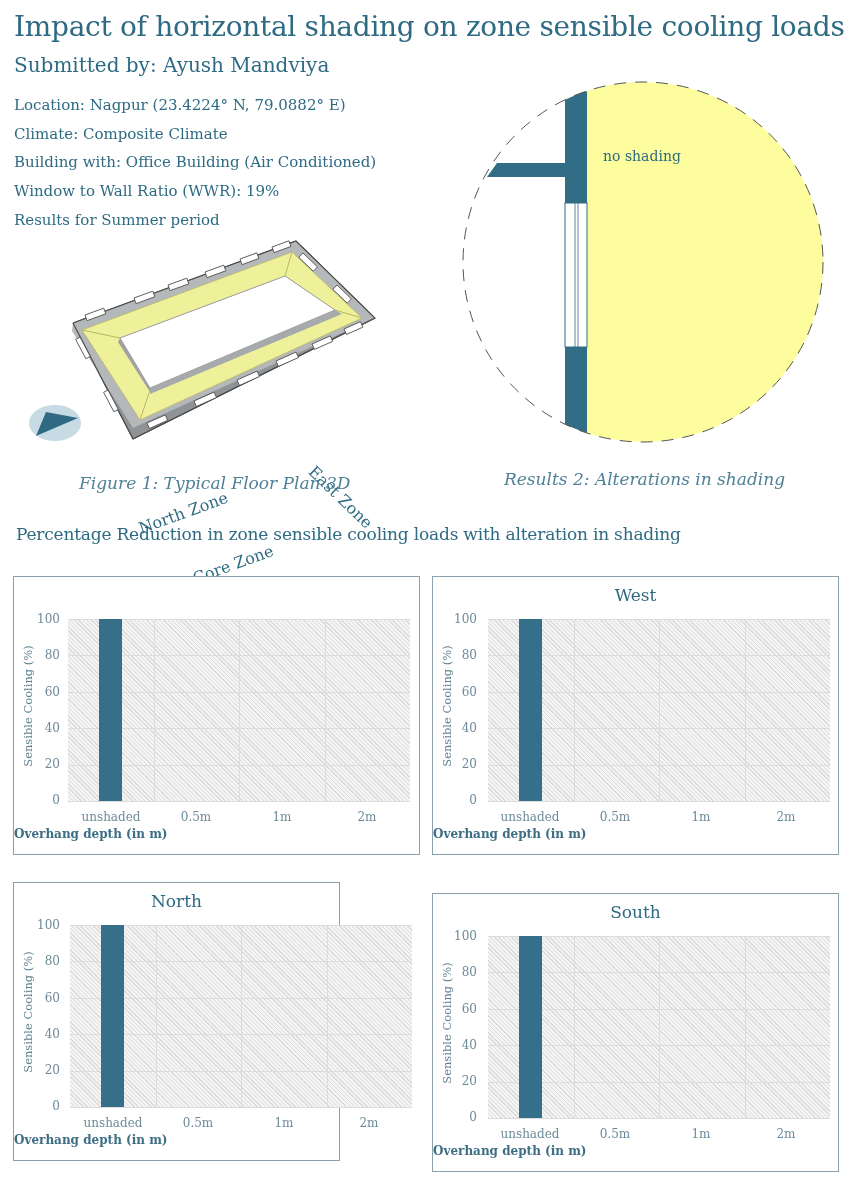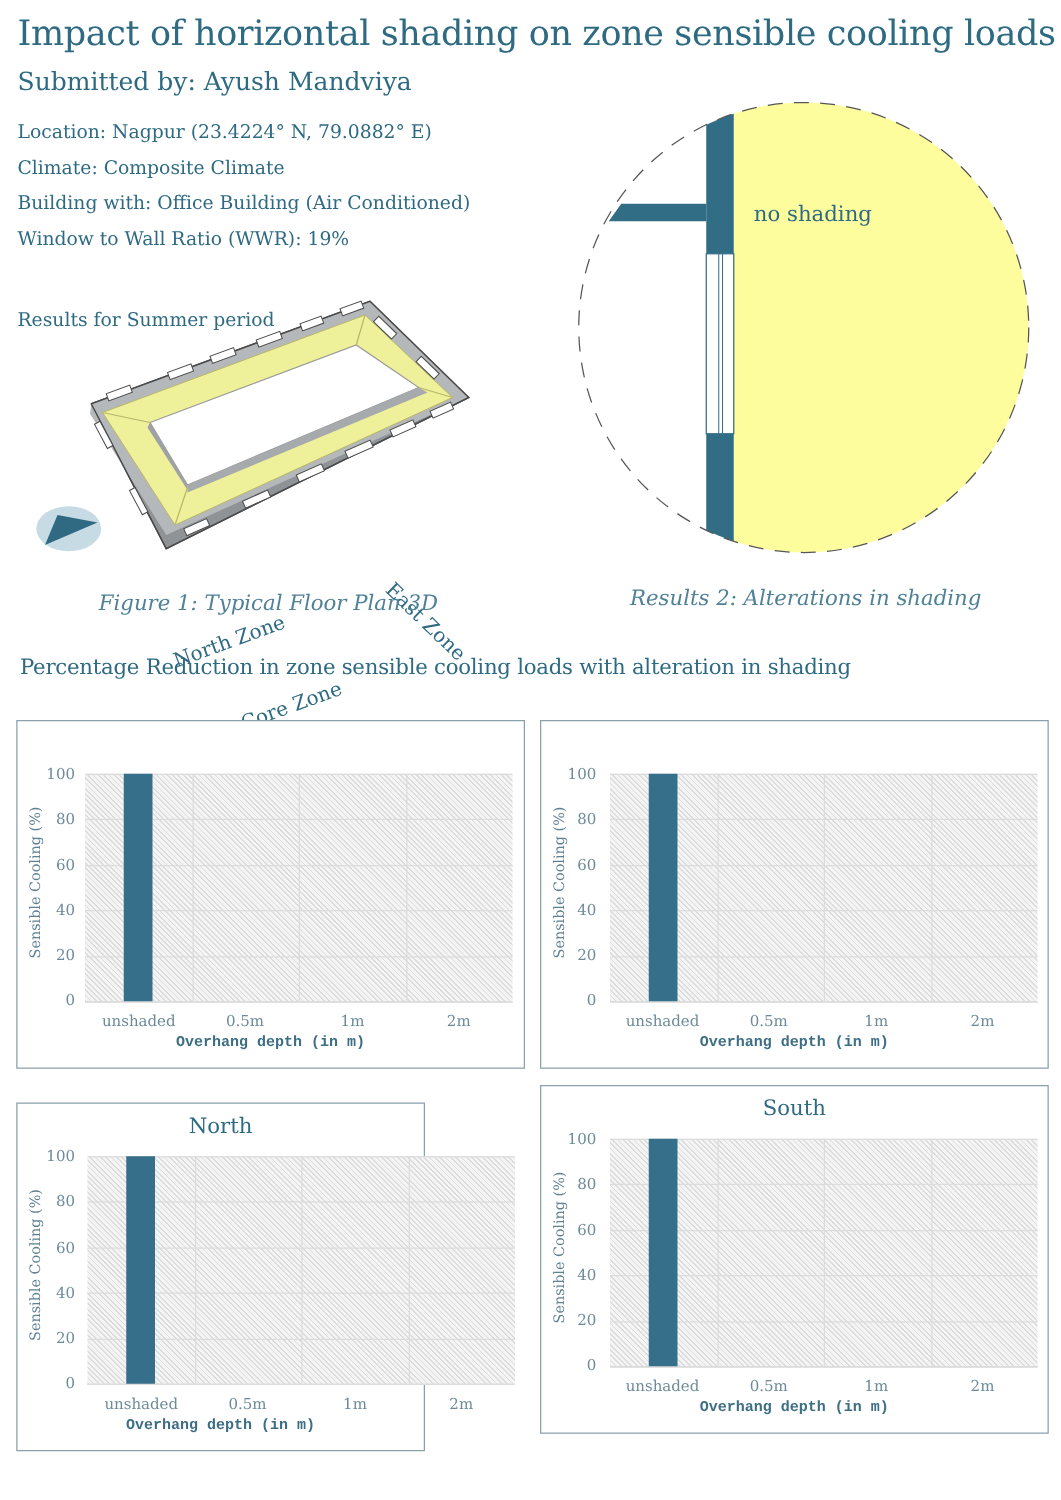--- a/index.html
+++ b/index.html
@@ -14,35 +14,35 @@
   .chart-box { position:absolute; border:1px solid #8aa0ab; background:#fff; box-sizing:border-box; }
   .chart-title { position:absolute; left:0; right:0; top:8px; text-align:center; font-size:17px; color:#2e6b83; }
   .plot { position:absolute; border-bottom:1px solid #d4d4d4;
           background-color:#f4f4f4;
           background-image:repeating-linear-gradient(45deg, rgba(200,200,200,0.55) 0px, rgba(200,200,200,0.55) 1px, transparent 1px, transparent 3px); }
   .hgrid { position:absolute; left:0; right:0; height:1px; background:#dcdcdc; }
   .vgrid { position:absolute; top:0; bottom:0; width:1px; background:#dcdcdc; }
   .bar { position:absolute; bottom:0; background:#356f8a; }
   .ytick { position:absolute; width:30px; text-align:right; font-size:12px; color:#6c8a99; }
   .xtick { position:absolute; width:80px; text-align:center; font-size:12px; color:#6c8a99; }
-  .xlabel { position:absolute; left:0; right:0; text-align:center; font-size:12px; font-weight:bold; color:#3d6e84;font-family:Liberation Mono, monospace; }
+  .xlabel { position:absolute; left:0; right:0; font-size:12px; font-weight:bold; color:#3d6e84; }
   .ylabel { position:absolute; font-size:11.5px; color:#5f8192; transform:rotate(-90deg); transform-origin:center; white-space:nowrap; width:160px; text-align:center; }
   .zone-label { position:absolute; font-size:16px; color:#2e6b83; white-space:nowrap; transform-origin:left top; }
 </style>
 </head>
 <body>
 
 <div class="abs title">Impact of horizontal shading on zone sensible cooling loads</div>
 <div class="abs subtitle">Submitted by: Ayush Mandviya</div>
 
 <div class="abs info" style="top:96px;">Location: Nagpur (23.4224° N, 79.0882° E)</div>
 <div class="abs info" style="top:125px;">Climate: Composite Climate</div>
 <div class="abs info" style="top:153px;">Building with: Office Building (Air Conditioned)</div>
 <div class="abs info" style="top:182px;">Window to Wall Ratio (WWR): 19%</div>
-<div class="abs info" style="top:211px;margin-top:36px;">Results for Summer period</div>
+<div class="abs info" style="top:211px;">Results for Summer period</div>
 
 <div class="abs" style="left:0;top:230px;width:440px;height:240px;">
   <svg width="440" height="240" viewBox="0 230 440 240">
 
     <ellipse cx="55" cy="423" rx="26" ry="18" fill="#c7dbe4"></ellipse>
     <polygon points="36,436 46,412 78,418" fill="#2f6a82"></polygon>
 
     <polygon points="73,323 296,241 375,318 133,439" fill="#8f9396" stroke="#4a4a4a" stroke-width="1"></polygon>
 
     <polygon points="73,323 296,241 375,318 133,428 72,331" fill="#b5b8ba"></polygon>
@@ -105,21 +105,21 @@
       <rect x="565" y="347" width="22" height="113" fill="#326d86"></rect>
 
       <rect x="565" y="203" width="22" height="144" fill="#ffffff" stroke="#326d86" stroke-width="1"></rect>
       <line x1="575" y1="203" x2="575" y2="347" stroke="#326d86" stroke-width="0.8"></line>
       <line x1="578" y1="203" x2="578" y2="347" stroke="#326d86" stroke-width="0.8"></line>
     </g>
 
     <polygon points="565,163 497,163 487,177 565,177" fill="#326d86"></polygon>
     <circle cx="643" cy="262" r="180" fill="none" stroke="#555" stroke-width="1" stroke-dasharray="12,9"></circle>
   </svg>
-  <div class="abs" style="left:153px;top:82px;font-size:17px;color:#2e6b83;">no shading</div>
+  <div class="abs" style="left:153px;top:68px;font-size:14px;color:#2e6b83;">no shading</div>
 </div>
 <div class="abs caption" style="left:504px;top:469px;">Results 2: Alterations in shading</div>
 
 <div class="abs section-title">Percentage Reduction in zone sensible cooling loads with alteration in shading</div>
 
 <div class="chart-box" style="left:13px;top:576px;width:407px;height:279px;">
   <div class="ylabel" style="left:-66px;top:122px;">Sensible Cooling (%)</div>
   <div class="ytick" style="left:16px;top:35px;">100</div>
   <div class="ytick" style="left:16px;top:71px;">80</div>
   <div class="ytick" style="left:16px;top:108px;">60</div>
@@ -139,20 +139,21 @@
       <div class="bar" style="left: 31px; width: 23px; height: 182px; background: rgb(53, 111, 138);"></div>
     </div>
   <div class="xtick" style="left:57px;top:233px;">unshaded</div>
   <div class="xtick" style="left:142px;top:233px;">0.5m</div>
   <div class="xtick" style="left:228px;top:233px;">1m</div>
   <div class="xtick" style="left:313px;top:233px;">2m</div>
   <div class="xlabel" style="top:250px;">Overhang depth (in m)</div>
 </div>
 
 <div class="chart-box" style="left:432px;top:576px;width:407px;height:279px;">
+  <div class="chart-title">West</div>
   <div class="ylabel" style="left:-66px;top:122px;">Sensible Cooling (%)</div>
   <div class="ytick" style="left:14px;top:35px;">100</div>
   <div class="ytick" style="left:14px;top:71px;">80</div>
   <div class="ytick" style="left:14px;top:108px;">60</div>
   <div class="ytick" style="left:14px;top:144px;">40</div>
   <div class="ytick" style="left:14px;top:180px;">20</div>
   <div class="ytick" style="left:14px;top:216px;">0</div>
   <div class="plot chart-plot" style="left:55px;top:42px;width:342px;height:182px;">
       <div class="hgrid" style="top: 0px;"></div>
       <div class="hgrid" style="top: 36px;"></div>
@@ -193,21 +194,21 @@
       <div class="vgrid" style="left: 257px;"></div>
       <div class="bar" style="left: 31px; width: 23px; height: 182px; background: rgb(53, 111, 138);"></div>
     </div>
   <div class="xtick" style="left:59px;top:233px;">unshaded</div>
   <div class="xtick" style="left:144px;top:233px;">0.5m</div>
   <div class="xtick" style="left:230px;top:233px;">1m</div>
   <div class="xtick" style="left:315px;top:233px;">2m</div>
   <div class="xlabel" style="top:250px;">Overhang depth (in m)</div>
 </div>
 
-<div class="chart-box" style="left:432px;top:868px;width:407px;height:279px;">
+<div class="chart-box" style="left:432px;top:893px;width:407px;height:279px;">
   <div class="chart-title">South</div>
   <div class="ylabel" style="left:-66px;top:122px;">Sensible Cooling (%)</div>
   <div class="ytick" style="left:14px;top:35px;">100</div>
   <div class="ytick" style="left:14px;top:71px;">80</div>
   <div class="ytick" style="left:14px;top:108px;">60</div>
   <div class="ytick" style="left:14px;top:144px;">40</div>
   <div class="ytick" style="left:14px;top:180px;">20</div>
   <div class="ytick" style="left:14px;top:216px;">0</div>
   <div class="plot chart-plot" style="left:55px;top:42px;width:342px;height:182px;">
       <div class="hgrid" style="top: 0px;"></div>

